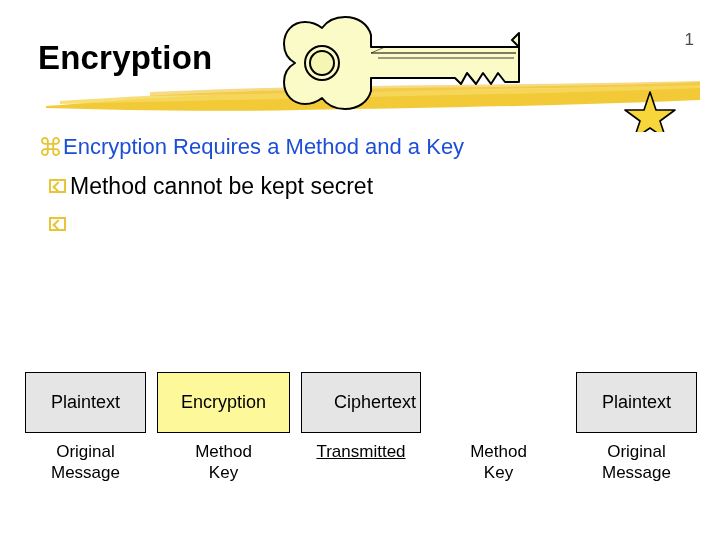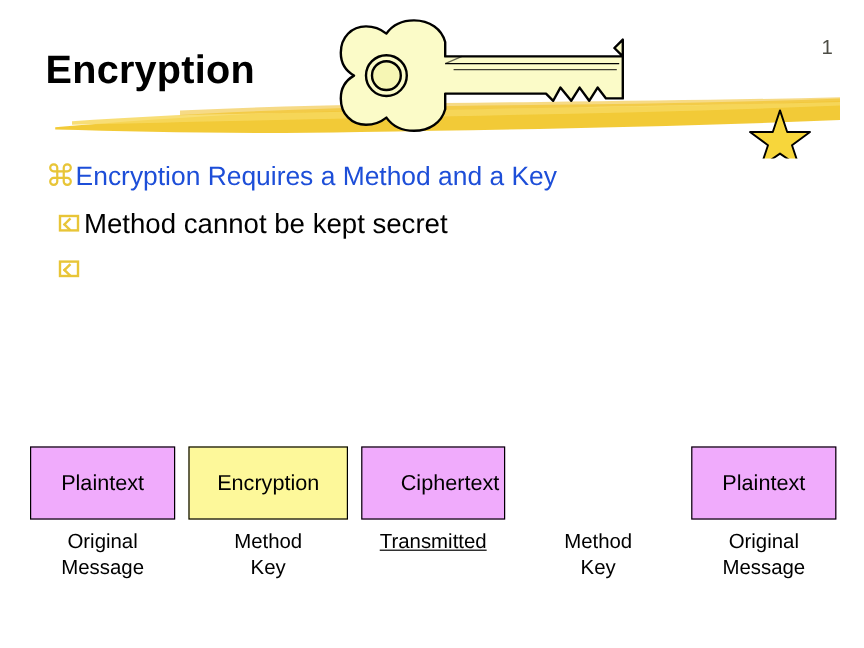--- a/index.html
+++ b/index.html
@@ -132,21 +132,21 @@
   .boxes-row {
     position: relative;
     height: 61px;
   }
   .dbox {
     position: absolute;
     top: 0;
     height: 61px;
     border: 1px solid #000000;
     box-sizing: border-box;
-    background: #f0abfc;
+    background: #e5e5e5;
     display: flex;
     align-items: center;
     justify-content: center;
     font-size: 18px;
     color: #000000;
     white-space: nowrap;
   }
   .dbox.filled {
     background: #fdf89a;
   }

